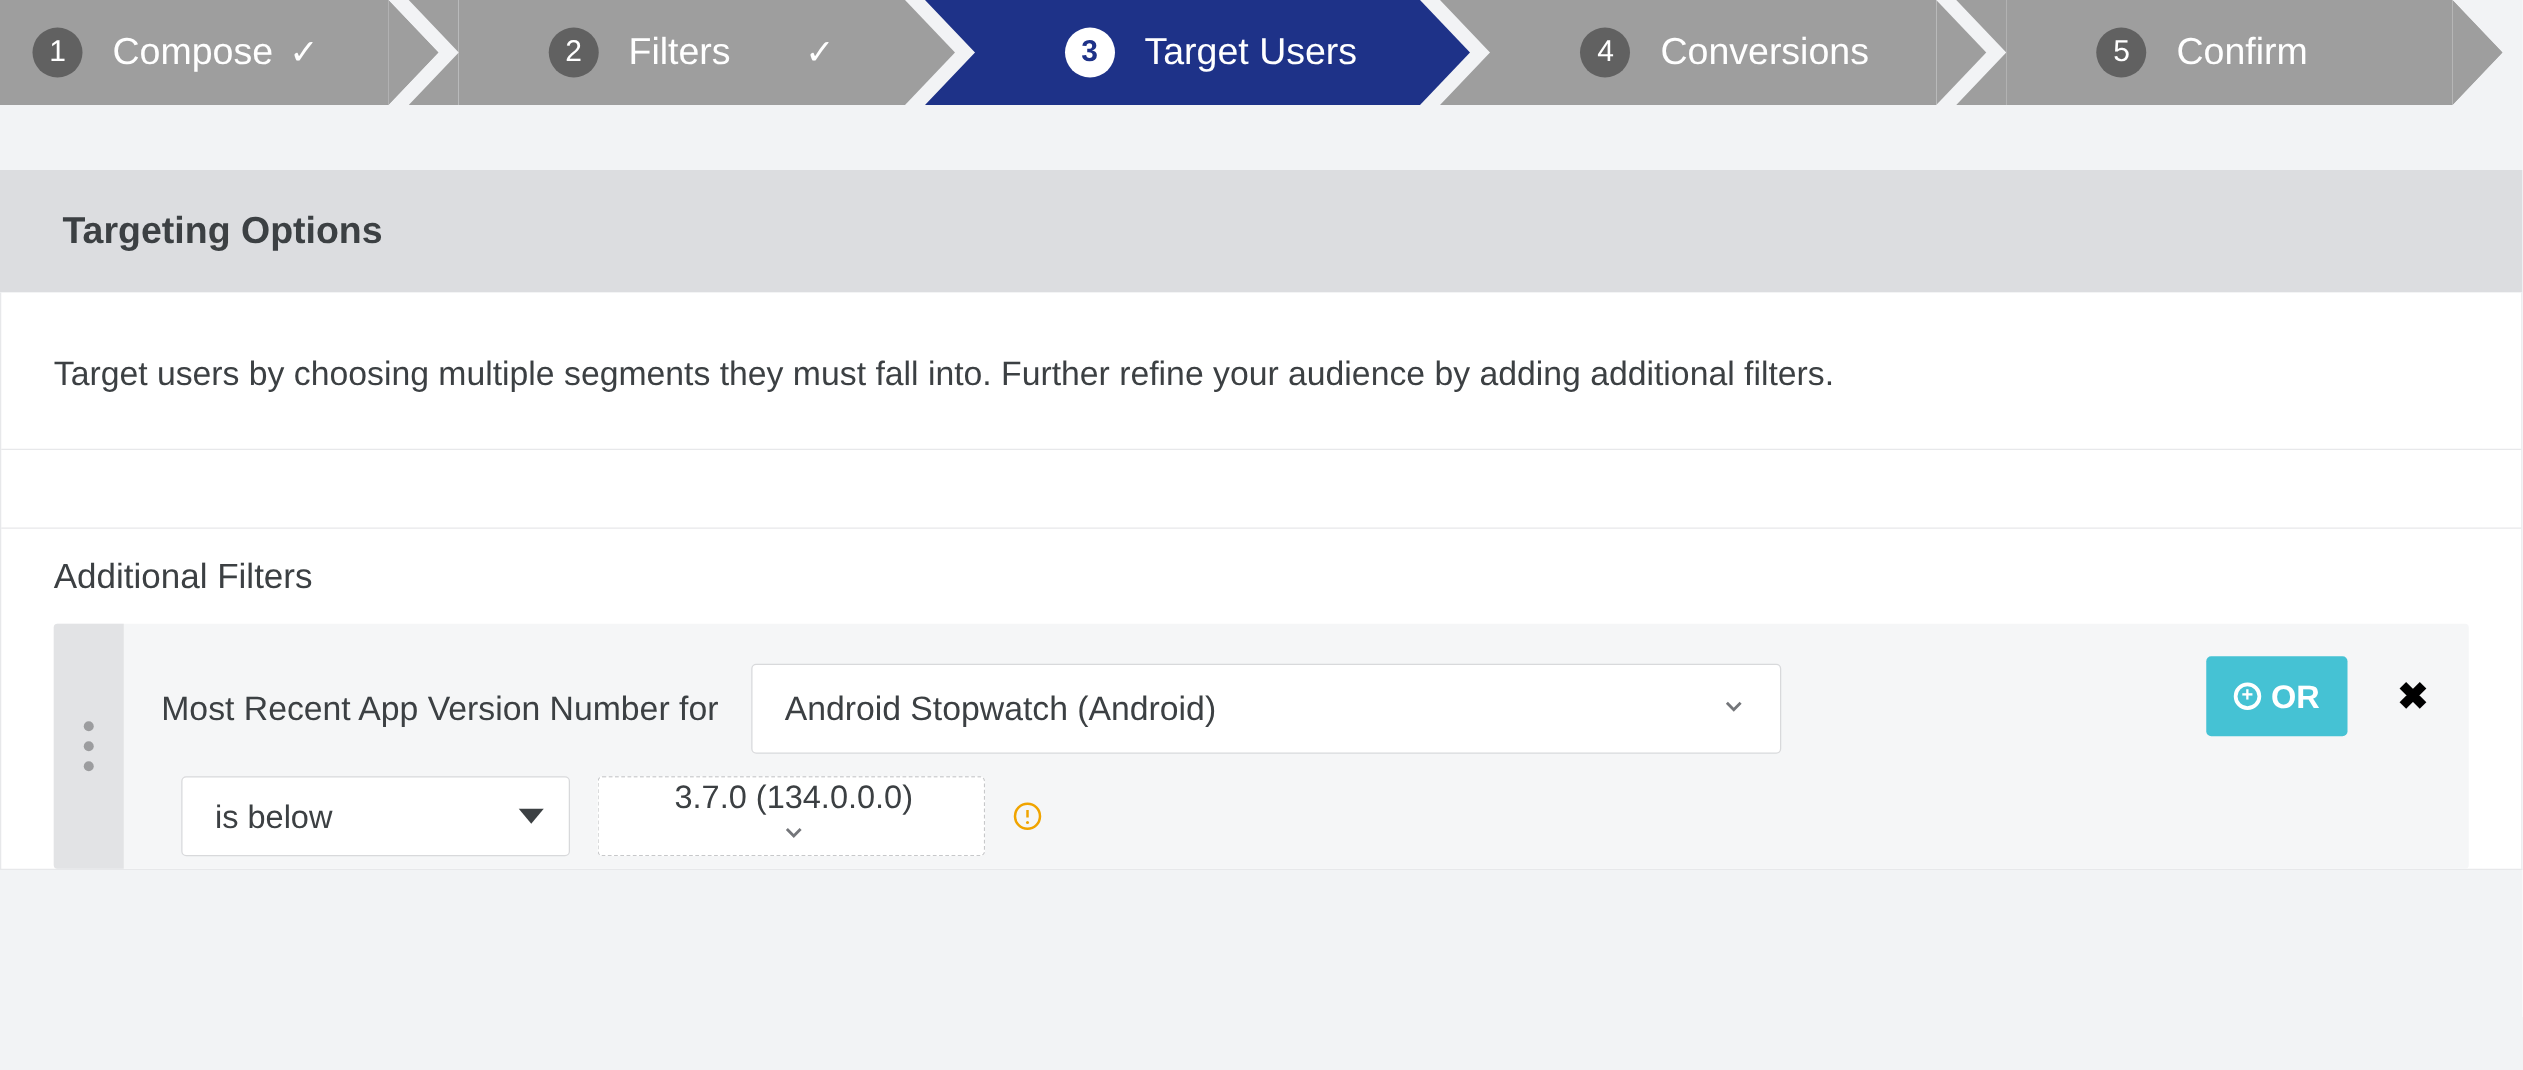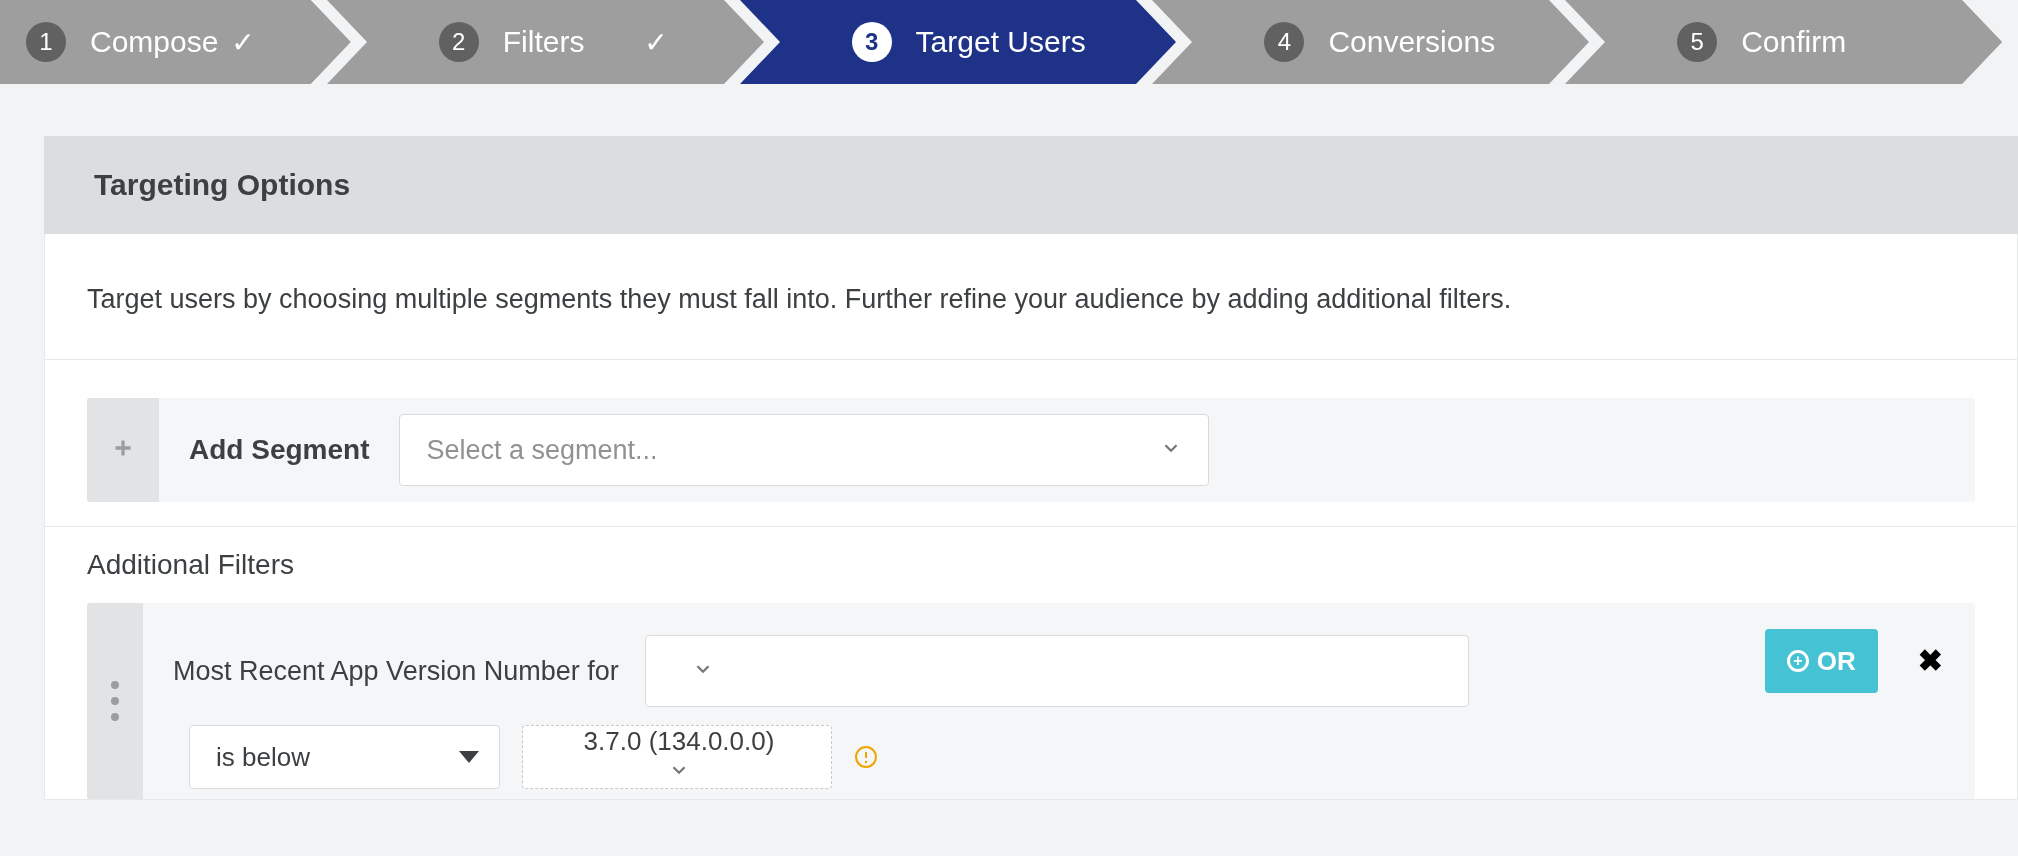--- a/index.html
+++ b/index.html
@@ -27,21 +27,21 @@
   
   .joint {
     width: 56px; height: 84px; position: relative; flex: 0 0 56px;
   }
   .joint svg { position: absolute; inset: 0; width: 100%; height: 100%; }
 
   
   .step:first-child { padding-left: 26px; }
 
   
-  .panel-wrap { margin-top: 52px; margin-left: 44px; }
+  .panel-wrap { margin-top: 52px; }
   .panel-header {
     background: #dcdde0; padding: 32px 50px;
     font-size: 30px; font-weight: 700; color: #3c4043;
   }
   .panel-body { background: #fff; border: 1px solid #e7e8ea; border-top: none; }
 
   .desc { font-size: 27px; color: #3c4043; padding: 50px 42px 44px; border-bottom: 1px solid #e7e8ea; }
 
   .section { padding: 38px 42px 24px; }
   .section-title { font-size: 28px; font-weight: 500; color: #3c4043; margin-bottom: 22px; }
@@ -188,59 +188,40 @@
     </svg>
   </div>
 </div>
 
 <div class="panel-wrap">
   <div class="panel-header">Targeting Options</div>
   <div class="panel-body">
     <div class="desc">Target users by choosing multiple segments they must fall into. Further refine your audience by adding additional filters.</div>
 
     <div class="section">
-      <div class="seg-row">
-        <div class="seg-plus">
-          <span>
-            <svg viewBox="0 0 24 24">
-                <path d="M10 3h4v7h7v4h-7v7h-4v-7H3v-4h7z"></path>
-              </svg>
-          </span>
-        </div>
-        <div class="seg-label">Add Segment</div>
-        <div class="seg-select">
-          <div class="select-box">
-            <span>Select a segment...</span>
-            <span class="chev">
-              <svg class="chev-svg" viewBox="0 0 24 24" fill="none" stroke="#74767a" stroke-width="2.5">
-                  <polyline points="6 9 12 15 18 9"></polyline>
-                </svg>
-            </span>
-          </div>
-        </div>
-      </div>
     </div>
 
     <div class="filters-section">
       <div class="section-title">Additional Filters</div>
 
       <div class="filter-row">
         <div class="drag-col">
           <div class="dots">
             <div class="dot"></div>
               <div class="dot"></div>
               <div class="dot"></div>
           </div>
         </div>
 
         <div class="filter-content">
           <div class="line1">
             <span class="prefix">Most Recent App Version Number for</span>
             <div class="app-select">
               <div class="select-box">
+                <span>Android Stopwatch (Android)</span>
                 <span class="chev">
                   <svg class="chev-svg" viewBox="0 0 24 24" fill="none" stroke="#74767a" stroke-width="2.5">
                       <polyline points="6 9 12 15 18 9"></polyline>
                     </svg>
                 </span>
               </div>
             </div>
           </div>
 
           <div class="line2">

